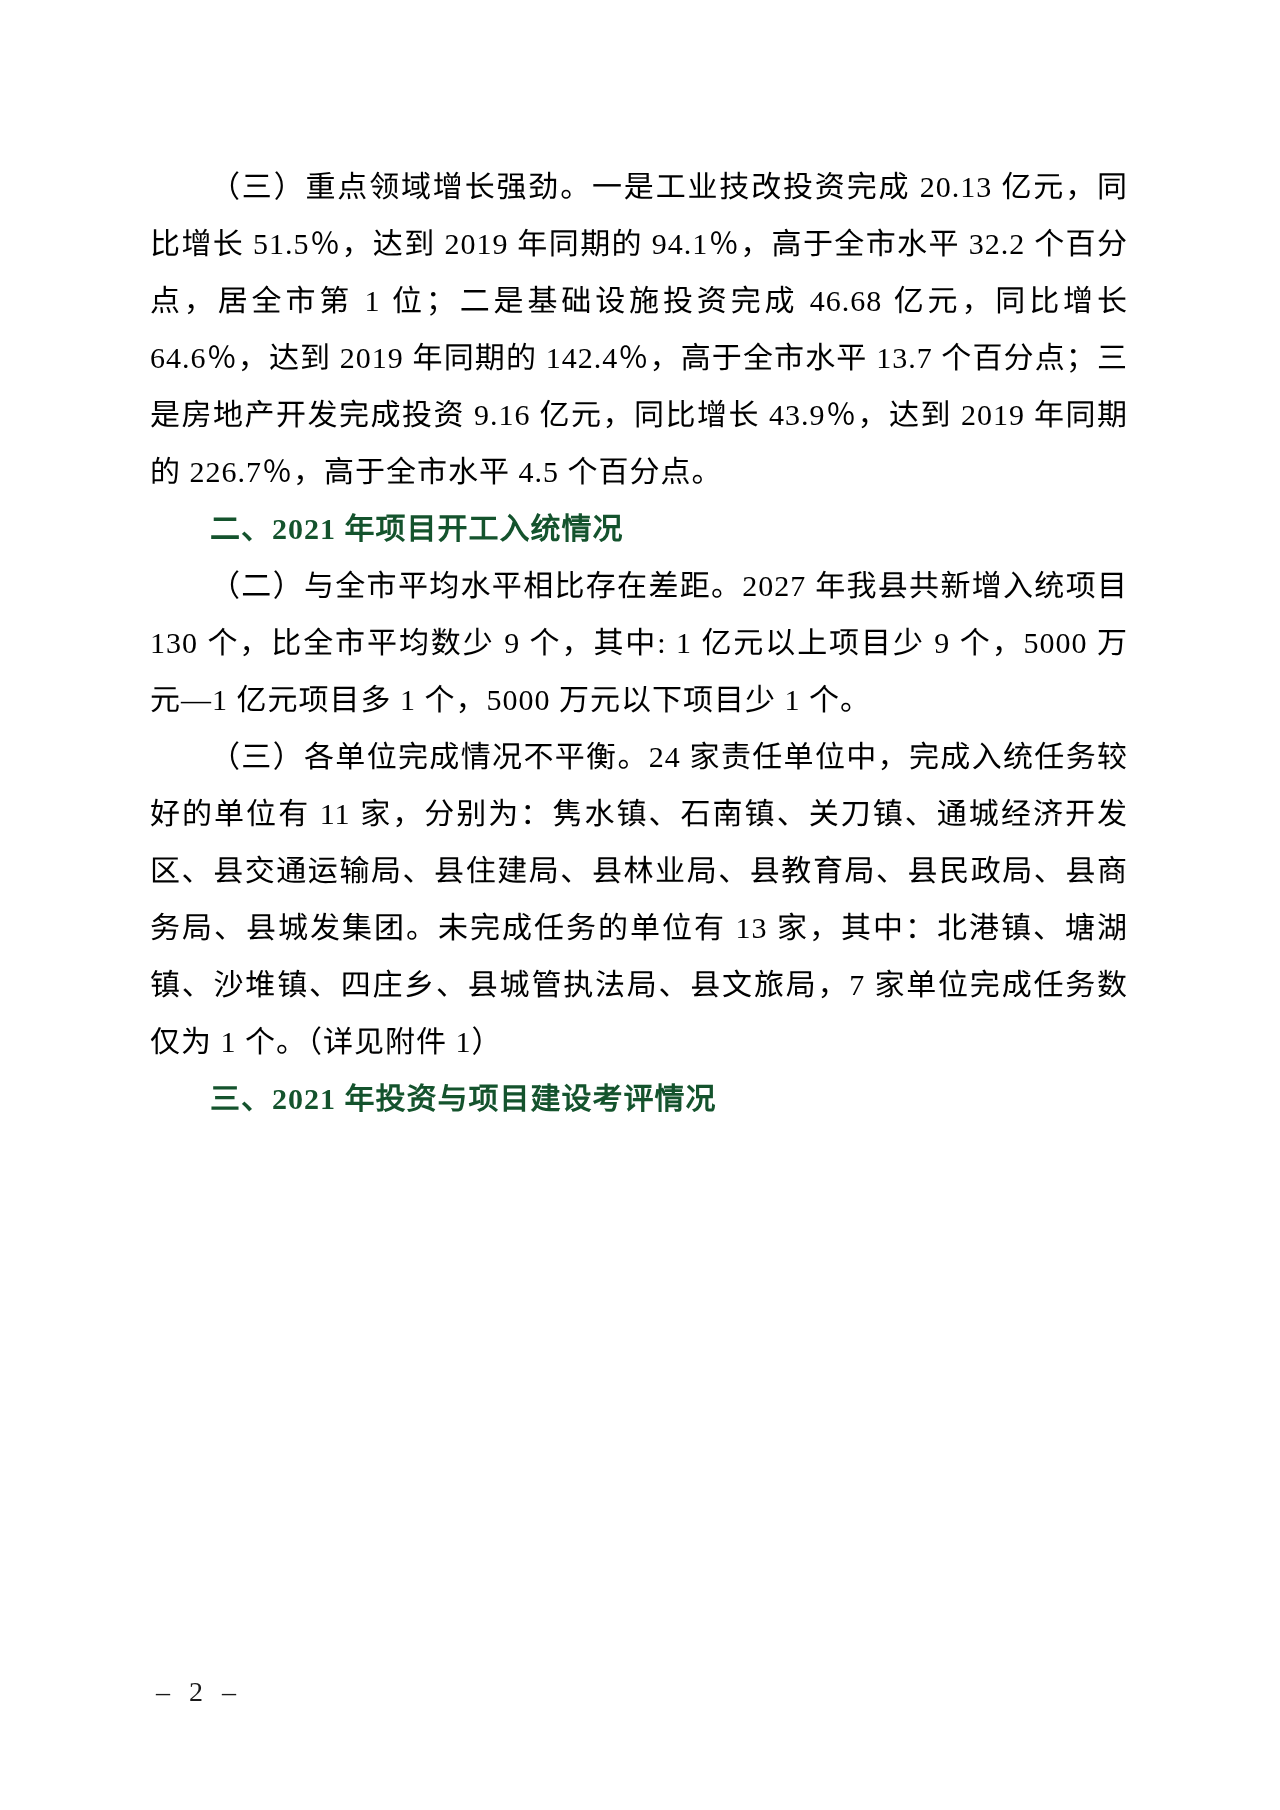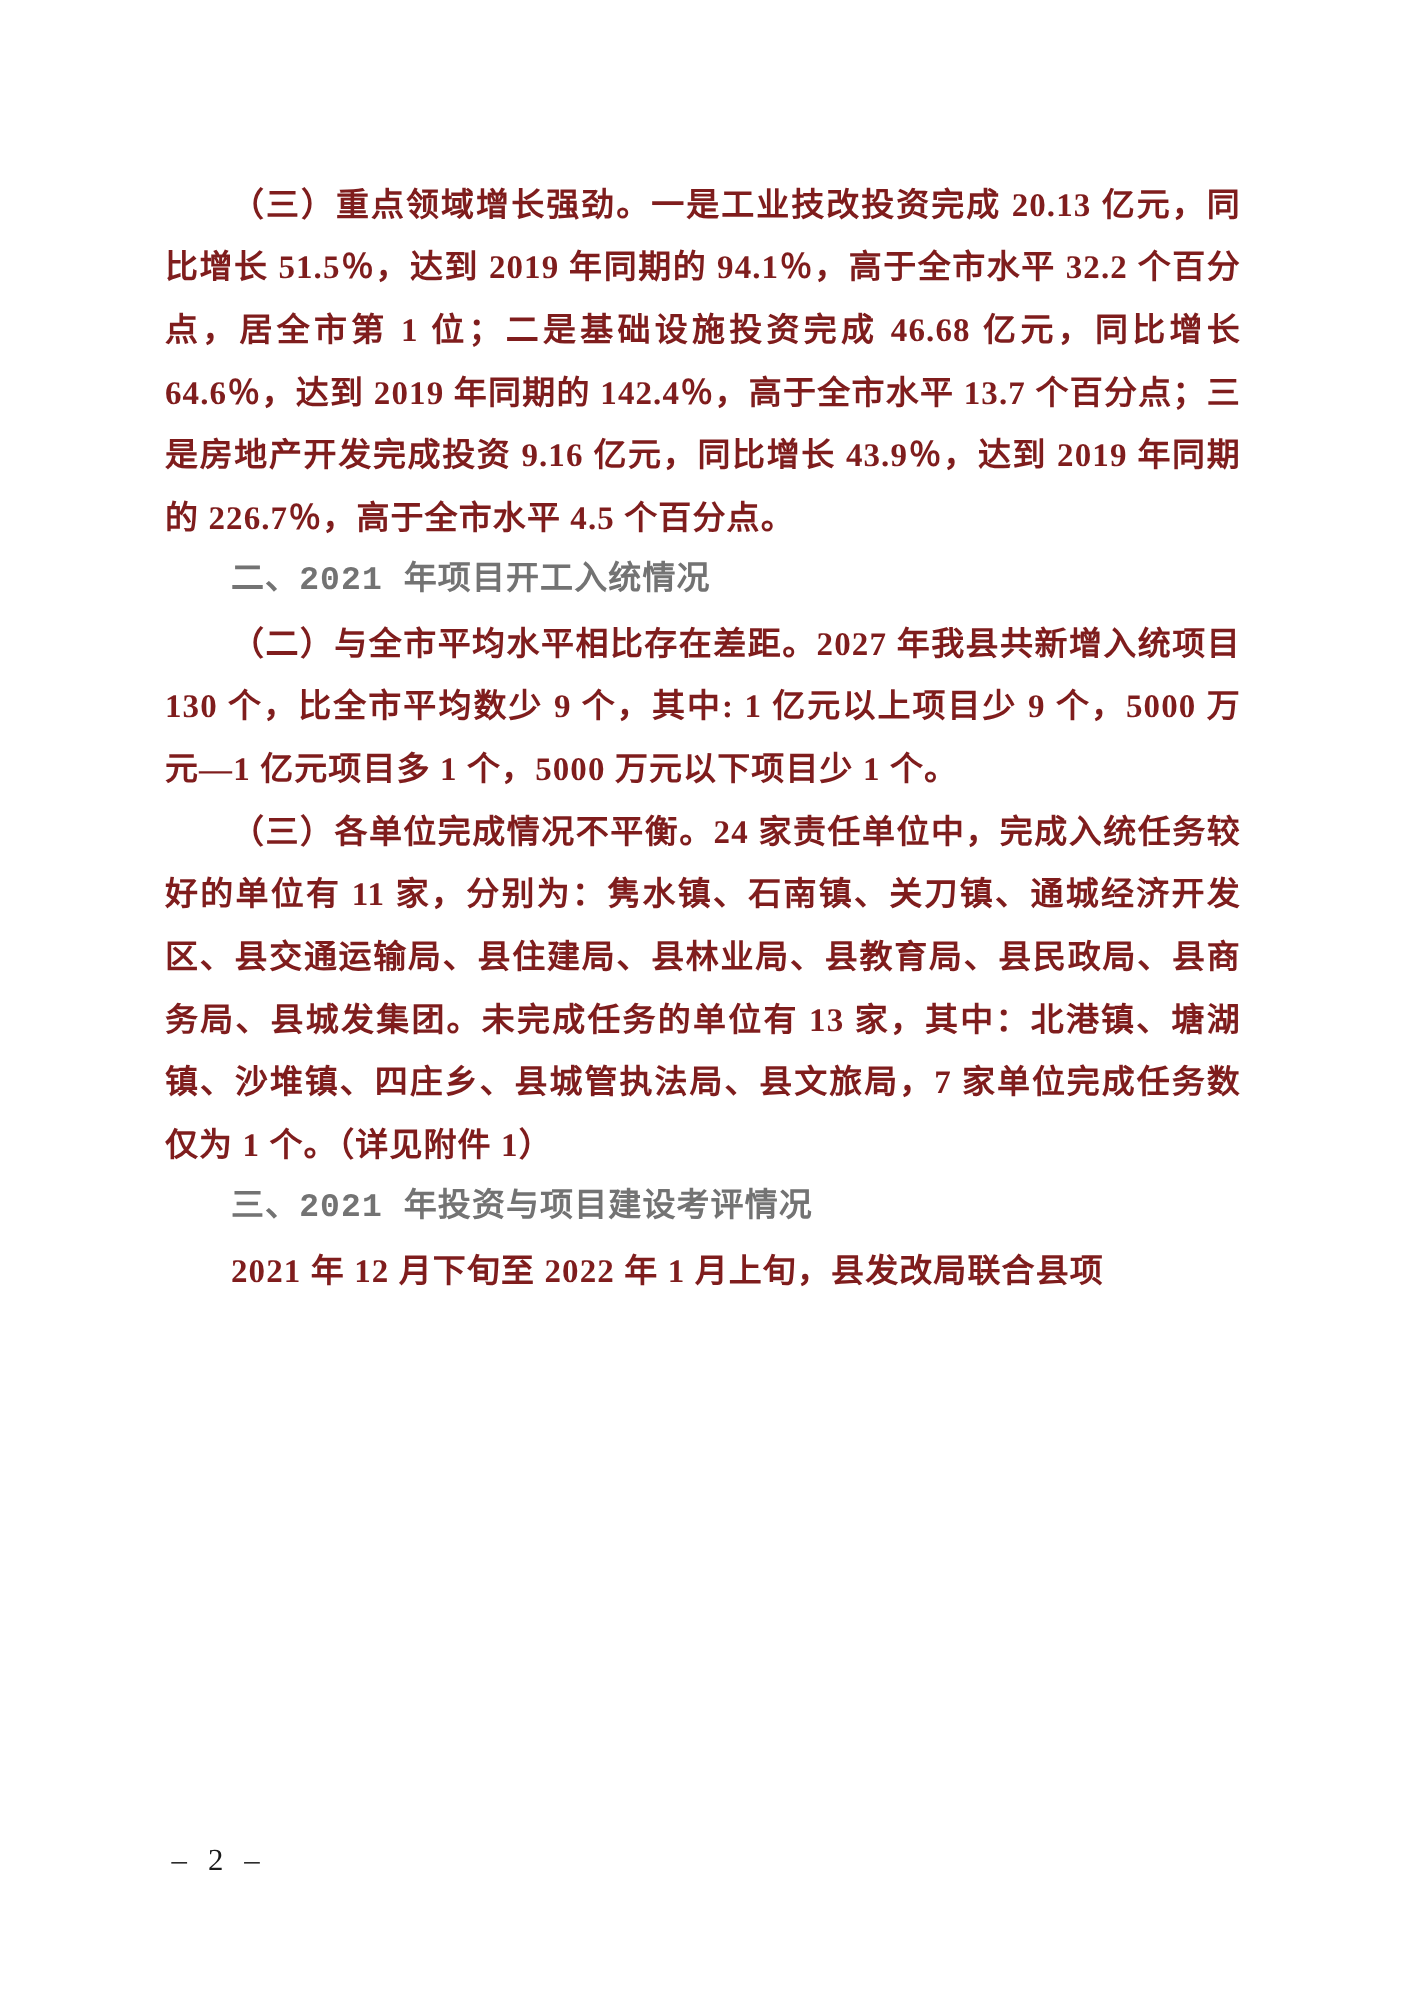--- a/index.html
+++ b/index.html
@@ -18,35 +18,34 @@
     position: absolute;
     left: 150px;
     top: 158px;
     width: 978px;
   }
   .para {
     margin: 0;
     padding: 0;
     font-size: 30px;
     line-height: 57px;
-    color: #7f1d1d;
+    color: #000000;
     letter-spacing: 1px;
-    font-weight: bold;
   }
   .body-para {
     font-family: "Liberation Serif", "DejaVu Serif", serif;
     text-indent: 2em;
     text-align: justify;
     text-justify: inter-character;
   }
   .heading-para {
-    font-family: Liberation Mono, monospace;
+    font-family: Liberation Serif, serif;
     font-weight: 700;
     text-indent: 2em;
-    color: #737373;
+    color: #14532d;
   }
   .page-number {
     position: absolute;
     left: 156px;
     top: 1676px;
     font-family: "Liberation Serif", "DejaVu Serif", serif;
     font-size: 28px;
     color: #1a1a1a;
     letter-spacing: 6px;
   }
@@ -54,16 +53,15 @@
 </head>
 <body>
 
 <div class="page">
   <div class="content">
     <p class="para body-para">（三）重点领域增长强劲。一是工业技改投资完成 20.13 亿元，同比增长 51.5％，达到 2019 年同期的 94.1％，高于全市水平 32.2 个百分点，居全市第 1 位；二是基础设施投资完成 46.68 亿元，同比增长 64.6％，达到 2019 年同期的 142.4％，高于全市水平 13.7 个百分点；三是房地产开发完成投资 9.16 亿元，同比增长 43.9％，达到 2019 年同期的 226.7％，高于全市水平 4.5 个百分点。</p>
     <p class="para heading-para">二、2021 年项目开工入统情况</p>
     <p class="para body-para">（二）与全市平均水平相比存在差距。2027 年我县共新增入统项目 130 个，比全市平均数少 9 个，其中: 1 亿元以上项目少 9 个，5000 万元—1 亿元项目多 1 个，5000 万元以下项目少 1 个。</p>
     <p class="para body-para">（三）各单位完成情况不平衡。24 家责任单位中，完成入统任务较好的单位有 11 家，分别为：隽水镇、石南镇、关刀镇、通城经济开发区、县交通运输局、县住建局、县林业局、县教育局、县民政局、县商务局、县城发集团。未完成任务的单位有 13 家，其中：北港镇、塘湖镇、沙堆镇、四庄乡、县城管执法局、县文旅局，7 家单位完成任务数仅为 1 个。（详见附件 1）</p>
     <p class="para heading-para">三、2021 年投资与项目建设考评情况</p>
-    <p class="para body-para">2021 年 12 月下旬至 2022 年 1 月上旬，县发改局联合县项</p>
   </div>
   <div class="page-number">– 2 –</div>
 </div>
 
 </body></html>

